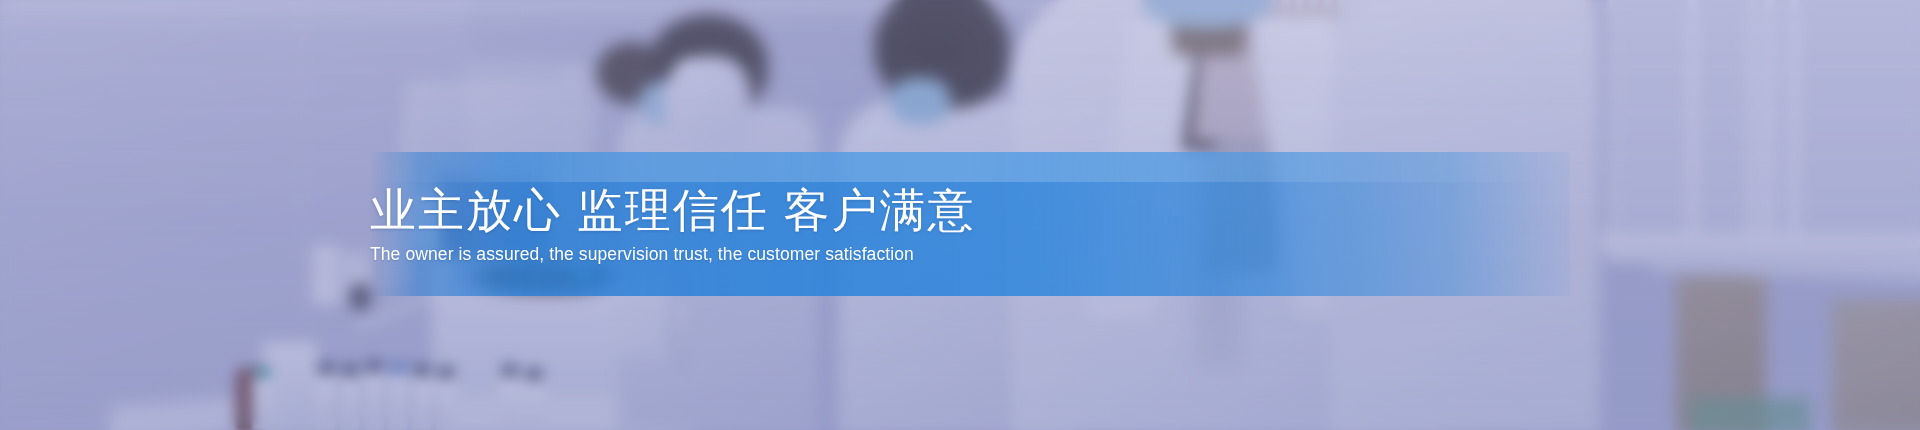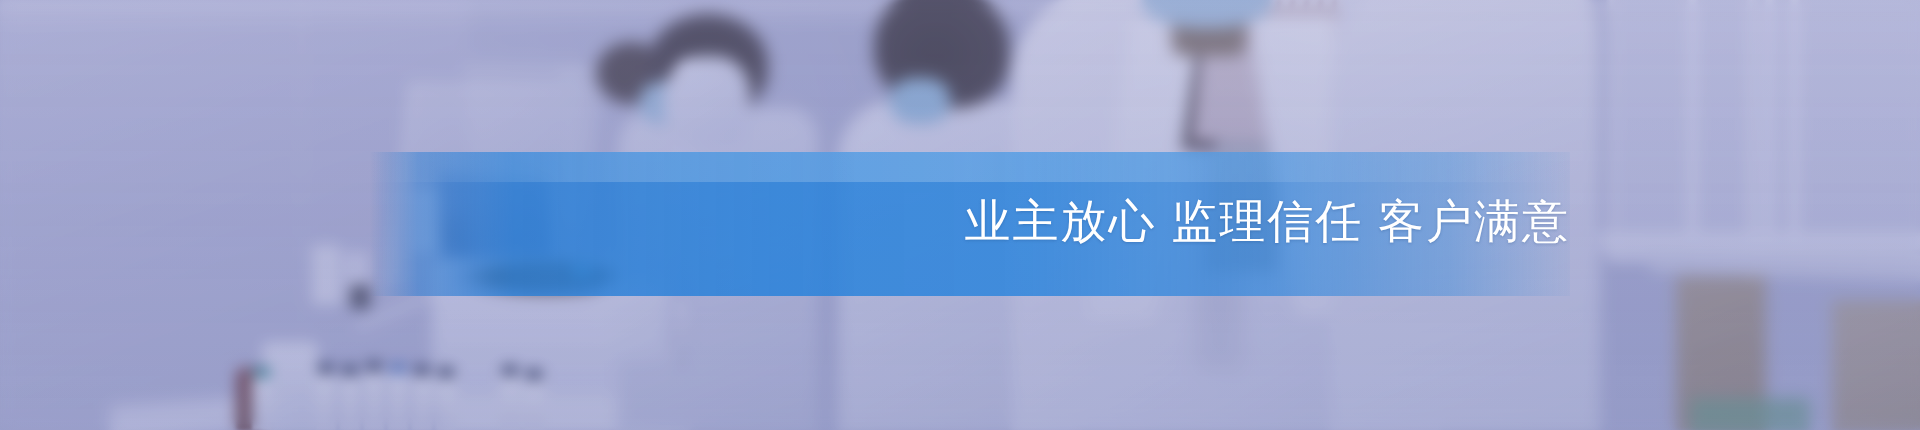--- a/index.html
+++ b/index.html
@@ -517,21 +517,21 @@
 
   
   .text-wrap {
     position: absolute;
     left: 370px;
     top: 152px;
     width: 1200px;
     height: 144px;
     display: flex;
     flex-direction: column;
-    align-items: flex-end;
+    align-items: flex-start;
     justify-content: center;
   }
 
   .headline {
     color: #ffffff;
     font-size: 46px;
     font-weight: 400;
     letter-spacing: 2px;
     line-height: 1.18;
     white-space: nowrap;
@@ -633,15 +633,16 @@
     <div class="photo-blur"></div>
     <div class="photo-grade"></div>
     <div class="photo-lift"></div>
   </div>
 
   <div class="band"></div>
   <div class="band-sheen"></div>
 
   <div class="text-wrap">
     <div class="headline">业主放心 监理信任 客户满意</div>
+    <div class="subline">The owner is assured, the supervision trust, the customer satisfaction</div>
   </div>
 
 </div>
 
 </body></html>

